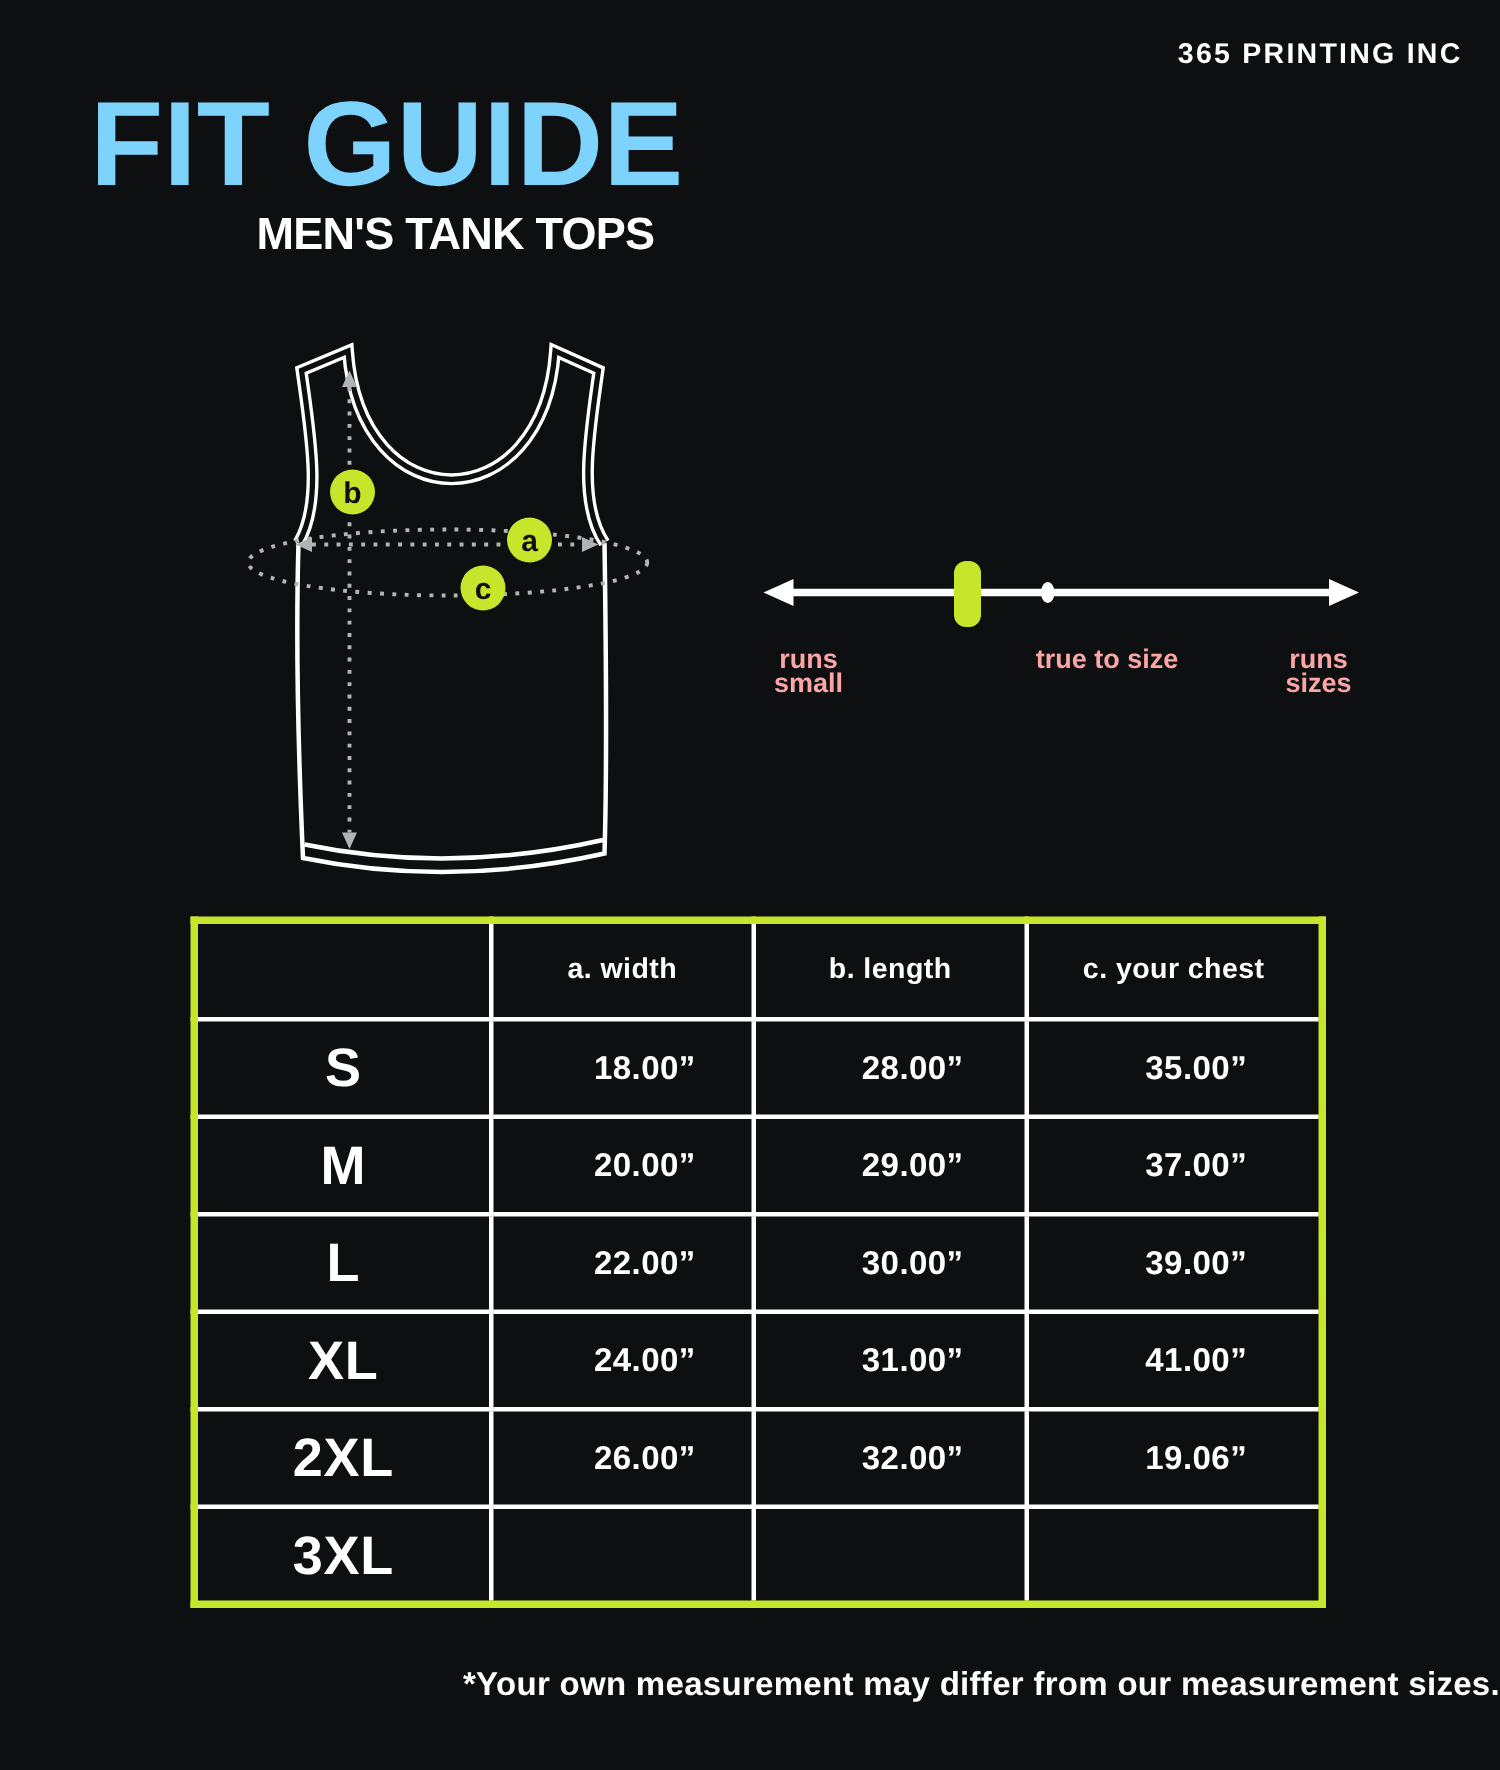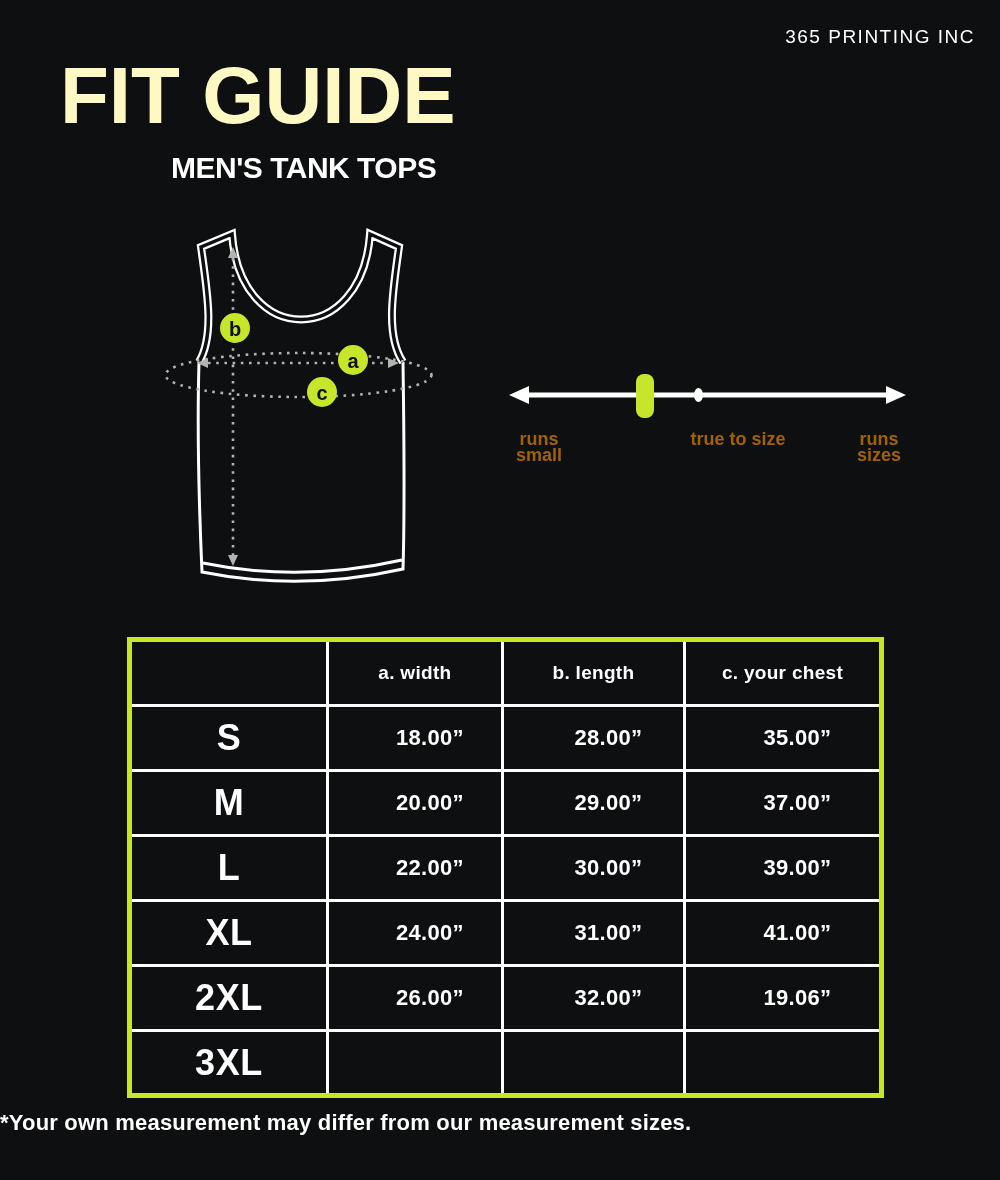--- a/index.html
+++ b/index.html
@@ -6,61 +6,61 @@
   .canvas{
     position:relative;
     width:1000px;height:1180px;
     background:#0e0f10;
     overflow:hidden;
     font-family:"Liberation Sans", sans-serif;
     color:#ffffff;
   }
   .brand{
     position:absolute;top:26px;right:25px;
-    font-size:19px;font-weight:normal;letter-spacing:1.5px;
+    font-size:19px;font-weight:bold;letter-spacing:1.5px;
     color:#ffffff;white-space:nowrap;
   }
   .title{
     position:absolute;top:56px;left:60px;
     font-size:80px;font-weight:bold;letter-spacing:0px;
-    color:#fef9c3;white-space:nowrap;line-height:1;
+    color:#7dd3fc;white-space:nowrap;line-height:1;
   }
   .subtitle{
-    position:absolute;top:151px;left:171px;
+    position:absolute;top:140px;left:171px;
     font-size:30px;font-weight:bold;letter-spacing:-0.5px;
     color:#ffffff;white-space:nowrap;
   }
   .tank-svg{position:absolute;left:130px;top:215px;width:320px;height:390px;}
   .scale-svg{position:absolute;left:495px;top:365px;width:420px;height:60px;}
   .scale-label{
     position:absolute;top:431px;
     font-size:18px;font-weight:bold;line-height:16px;
-    text-align:center;color:#a16207;
+    text-align:center;color:#fca5a5;
   }
   .scale-label.left{left:499px;width:80px;}
   .scale-label.center{left:688px;width:100px;}
   .scale-label.right{left:839px;width:80px;}
   table.size-chart{
-    position:absolute;left:127px;top:637px;
+    position:absolute;left:127px;top:611px;
     width:757px;border-collapse:collapse;table-layout:fixed;
     border:5px solid #c7e62b;
   }
   table.size-chart th, table.size-chart td{
     border:3px solid #ffffff;
     text-align:center;vertical-align:middle;
     color:#ffffff;padding:0;
   }
   table.size-chart tr.hdr{height:66px;}
   table.size-chart tr.datarow{height:65px;}
   table.size-chart th{font-size:19px;font-weight:bold;letter-spacing:0.3px;}
   table.size-chart td.size-cell{font-size:36px;font-weight:bold;letter-spacing:0.5px;}
   table.size-chart td.val-cell{font-size:22px;font-weight:bold;letter-spacing:0.3px;padding-left:30px;}
   .footnote{
     position:absolute;top:1110px;left:0;width:1000px;
-    text-align:left;font-size:22px;font-weight:bold;
+    text-align:right;font-size:22px;font-weight:bold;
     color:#ffffff;letter-spacing:0.2px;
   }
 </style>
 </head>
 <body>
 
 <div class="canvas">
 
   <div class="brand">365 PRINTING INC</div>
   <div class="title">FIT GUIDE</div>

